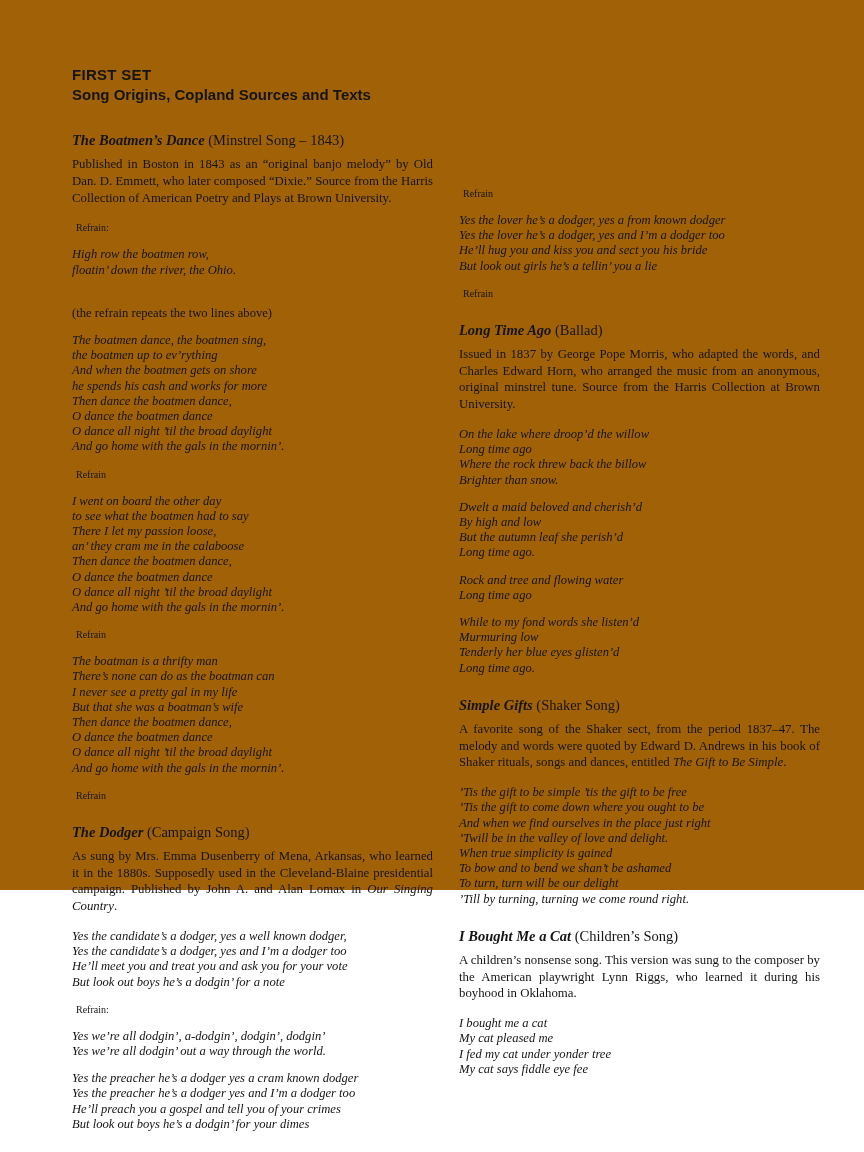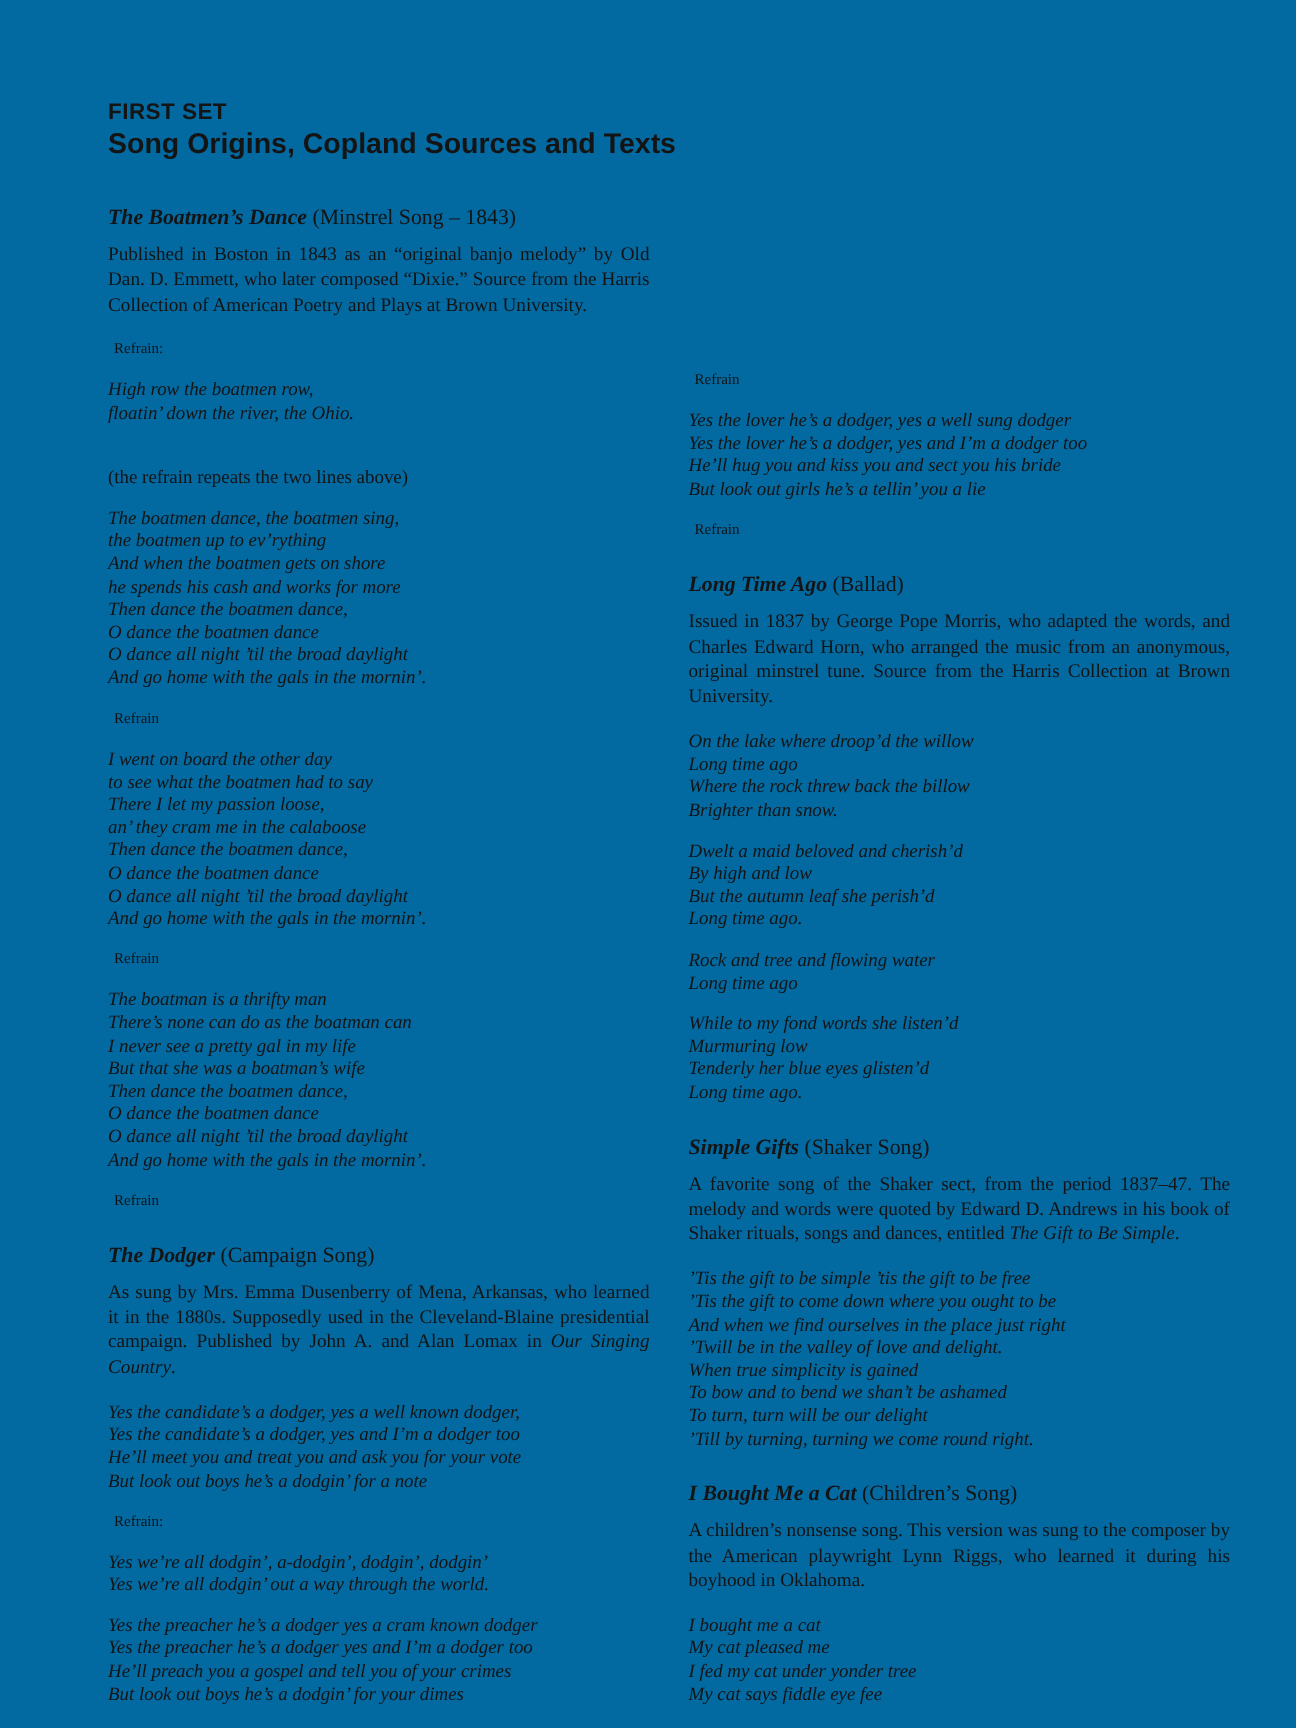--- a/index.html
+++ b/index.html
@@ -3,25 +3,25 @@
 <meta charset="utf-8">
 <style>
   * { margin: 0; padding: 0; box-sizing: border-box; }
   html, body { background: #ffffff; }
   body {
     width: 864px; height: 1152px;
     font-family: "Liberation Serif", serif;
     color: #141414;
     overflow: hidden;
   }
-  .page { width: 864px; height: 1152px; padding: 66px 44px 40px 72px; background: #0369a1; }
+  .page { width: 864px; height: 890px; padding: 66px 44px 40px 72px; background: #a16207; }
   .page-header { font-family: "Liberation Sans", sans-serif; margin-bottom: 28px; }
   .page-header .set-title { font-size: 15px; font-weight: bold; letter-spacing: 0.3px; }
-  .page-header .set-subtitle { font-size: 19px; font-weight: bold; margin-top: 3px; }
-  .columns { display: flex; gap: 26px; align-items: flex-end; }
+  .page-header .set-subtitle { font-size: 15px; font-weight: bold; margin-top: 3px; }
+  .columns { display: flex; gap: 26px; align-items: center; }
   .column { min-width: 0; }
   .column-left { flex: 0 0 361px; }
   .column-right { flex: 1; }
 
   .song-header { font-size: 14.5px; margin: 20px 0 7px 0; line-height: 18px; }
   .song-header .t { font-weight: bold; font-style: italic; }
   .song-header .s { font-weight: normal; font-style: normal; }
   .column > :first-child { margin-top: 0 !important; }
 
   .desc { font-size: 12.8px; line-height: 16.8px; text-align: justify; margin-bottom: 14px; }
@@ -100,21 +100,21 @@
         <div class="stanza">
           <div class="lyric-line">Yes the preacher he’s a dodger yes a cram known dodger</div>
           <div class="lyric-line">Yes the preacher he’s a dodger yes and I’m a dodger too</div>
           <div class="lyric-line">He’ll preach you a gospel and tell you of your crimes</div>
           <div class="lyric-line">But look out boys he’s a dodgin’ for your dimes</div>
         </div>
       </section>
     <section class="column column-right">
         <div class="refrain-label">Refrain</div>
         <div class="stanza">
-          <div class="lyric-line">Yes the lover he’s a dodger, yes a well sung dodger</div>
+          <div class="lyric-line">Yes the lover he’s a dodger, yes a from known dodger</div>
           <div class="lyric-line">Yes the lover he’s a dodger, yes and I’m a dodger too</div>
           <div class="lyric-line">He’ll hug you and kiss you and sect you his bride</div>
           <div class="lyric-line">But look out girls he’s a tellin’ you a lie</div>
         </div>
         <div class="refrain-label">Refrain</div>
         <h3 class="song-header"><span class="t">Long Time Ago</span> <span class="s">(Ballad)</span></h3>
         <p class="desc"><span>Issued in 1837 by George Pope Morris, who adapted the words, and Charles Edward Horn, who arranged the music from an anonymous, original minstrel tune. Source from the Harris Collection at Brown University.</span></p>
         <div class="stanza">
           <div class="lyric-line">On the lake where droop’d the willow</div>
           <div class="lyric-line">Long time ago</div>

